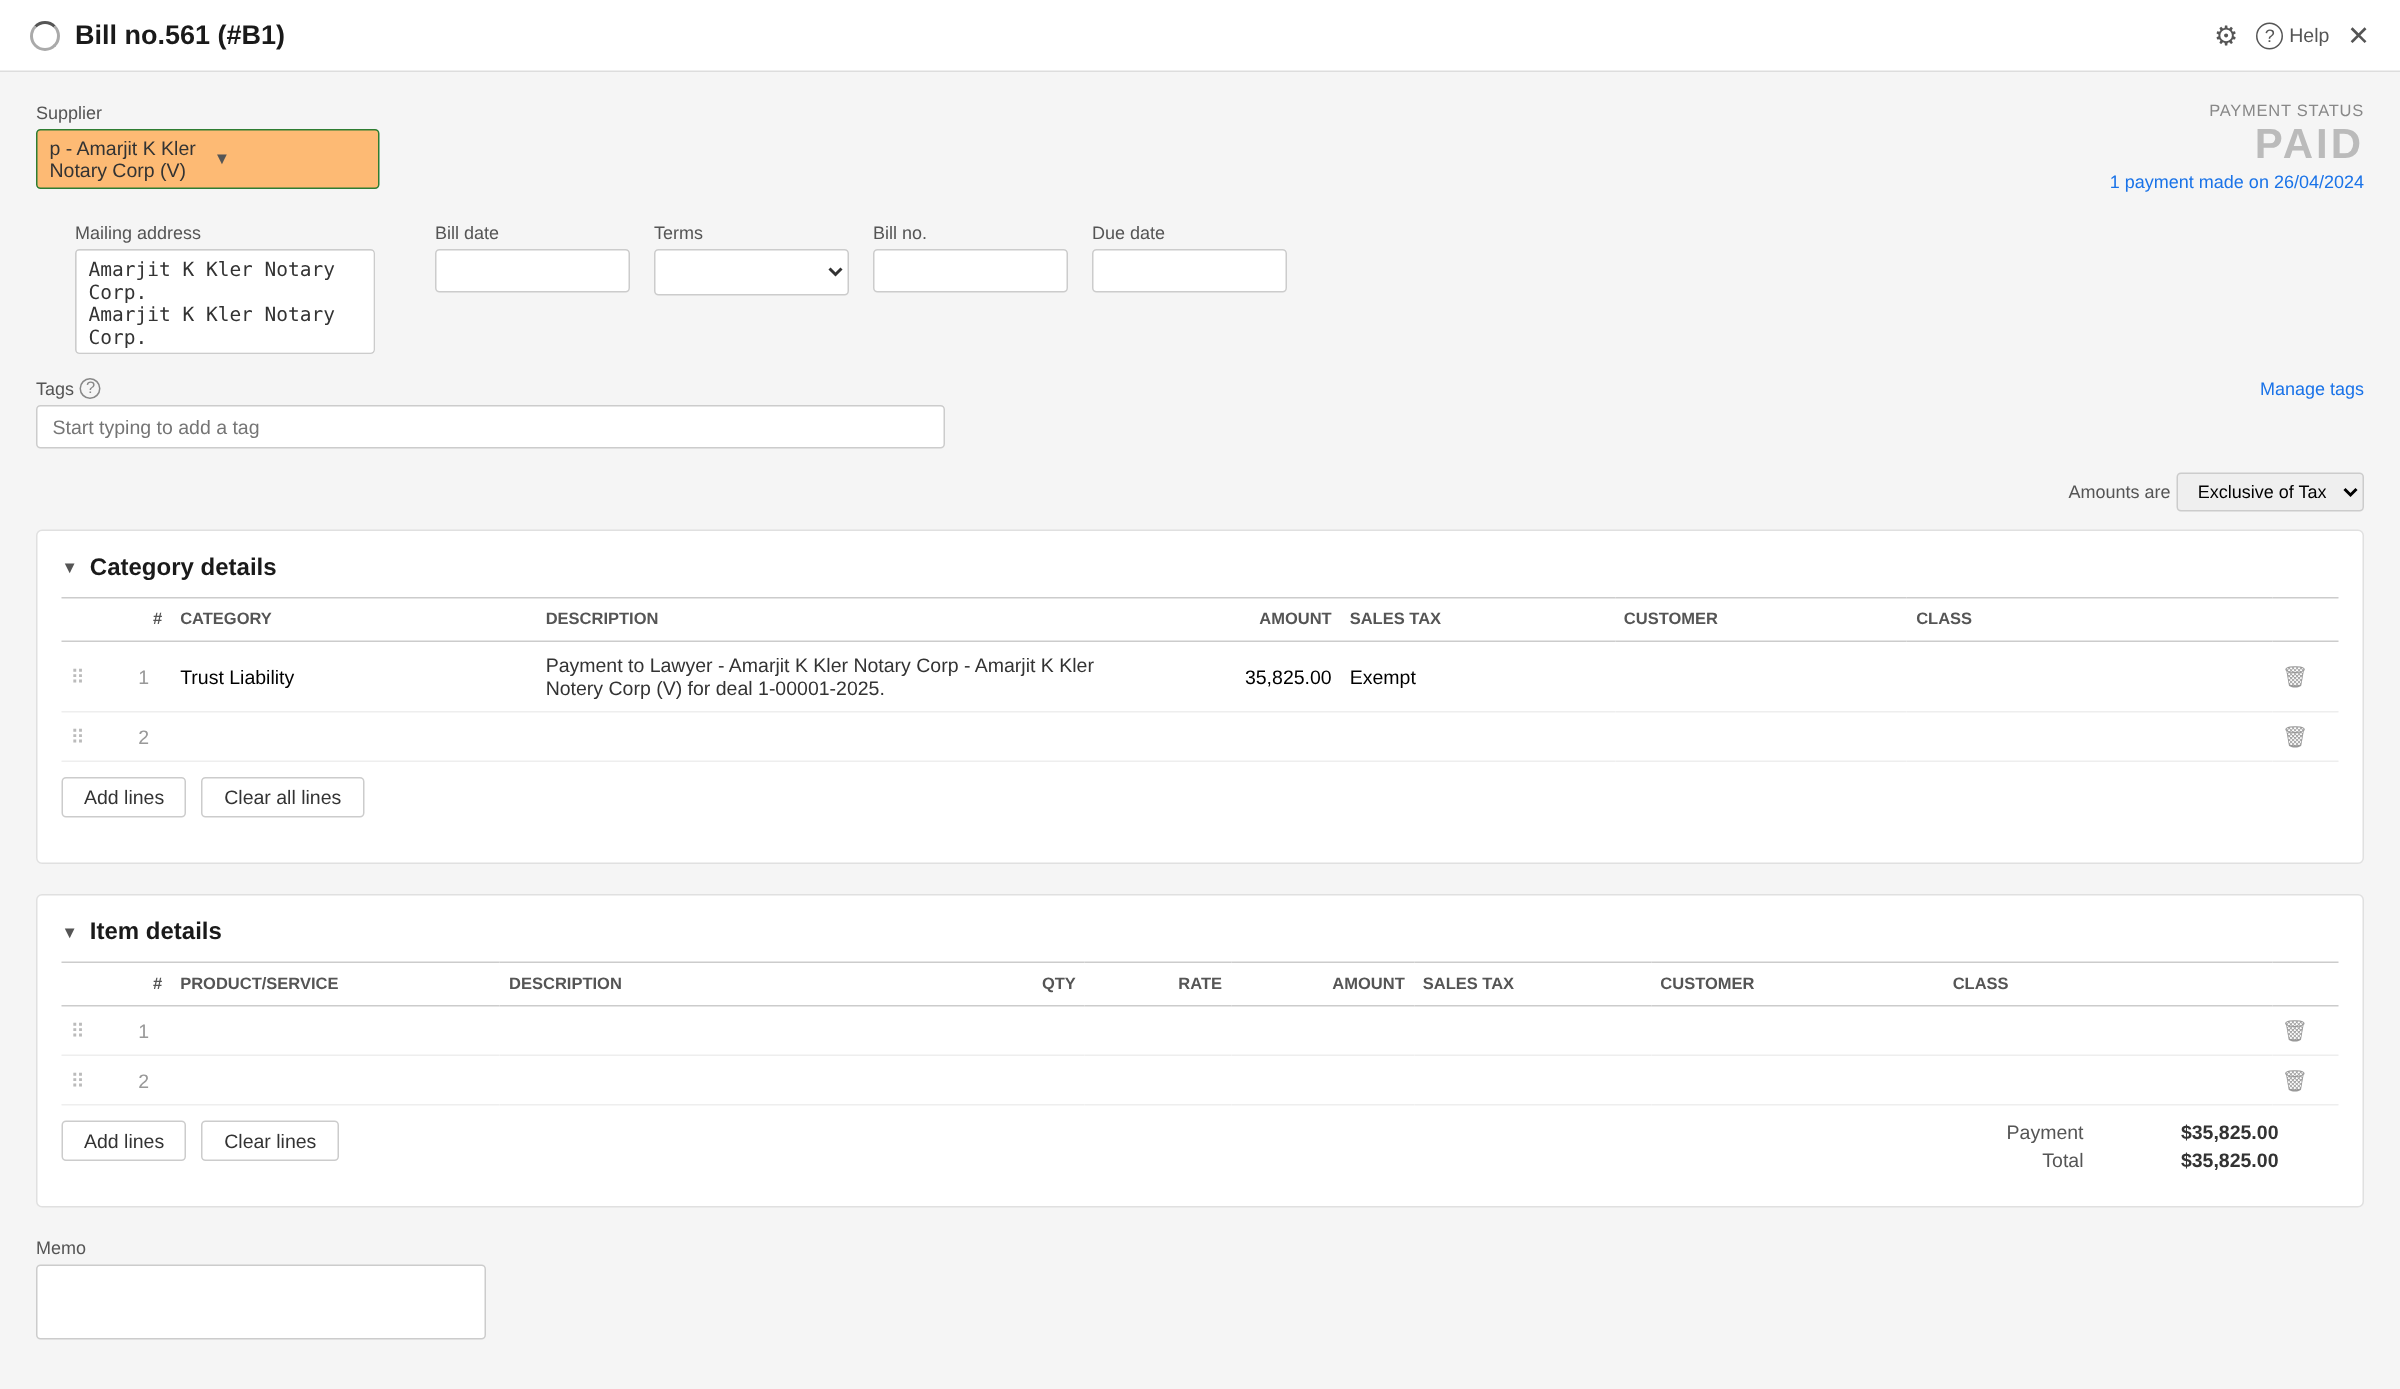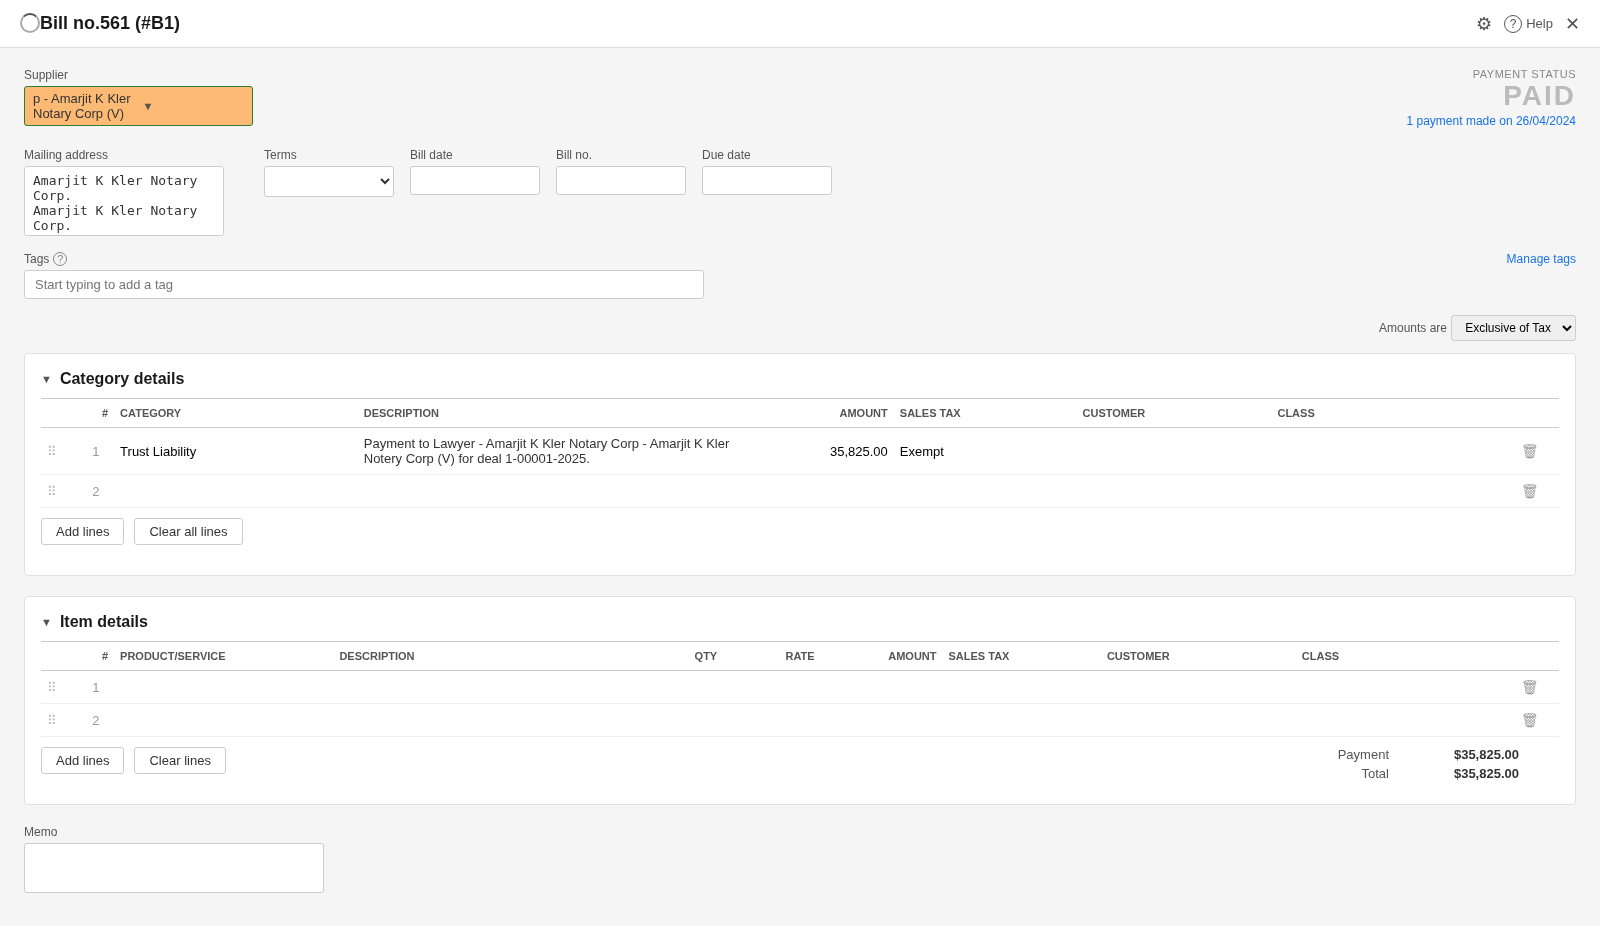--- a/index.html
+++ b/index.html
@@ -3,21 +3,21 @@
   <meta charset="utf-8">
   <style>
     * { box-sizing: border-box; margin: 0; padding: 0; }
     body { font-family: Arial, sans-serif; font-size: 13px; background: #f5f5f5; color: #333; }
 
     .top-bar {
       display: flex; align-items: center; justify-content: space-between;
       background: #fff; padding: 12px 20px; border-bottom: 1px solid #ddd;
       height: 48px;
     }
-    .top-bar-left { display: flex; align-items: flex-start; gap: 0; }
+    .top-bar-left { display: flex; align-items: flex-end; gap: 10px; }
     .top-bar-title { font-size: 18px; font-weight: bold; color: #1a1a1a; }
     .top-bar-right { display: flex; align-items: center; gap: 12px; }
     .top-bar-icon { font-size: 18px; color: #555; cursor: pointer; }
     .top-bar-help { display: flex; align-items: center; gap: 4px; color: #555; cursor: pointer; }
     .top-bar-close { font-size: 18px; color: #555; cursor: pointer; }
 
     .main-content { padding: 20px 24px; background: #f5f5f5; }
 
     .supplier-row { display: flex; justify-content: space-between; align-items: flex-start; margin-bottom: 20px; }
     .supplier-section label { font-size: 12px; color: #555; display: block; margin-bottom: 4px; }
@@ -39,30 +39,30 @@
     .form-field { display: flex; flex-direction: column; }
     .form-field label { font-size: 12px; color: #555; margin-bottom: 4px; }
     .form-field input, .form-field select {
       border: 1px solid #ccc; border-radius: 3px; padding: 6px 8px;
       font-size: 13px; background: #fff; color: #333;
     }
     .form-field textarea {
       border: 1px solid #ccc; border-radius: 3px; padding: 6px 8px;
       font-size: 13px; background: #fff; color: #333; resize: none;
     }
-    .mailing-address-field { width: 224px; }
+    .mailing-address-field { width: 224px; margin-left: 26px; }
     .mailing-address-field textarea { width: 200px; height: 70px; }
     .terms-field { width: 130px; }
     .terms-field select { width: 130px; }
     .date-field input { width: 130px; }
     .billno-field input { width: 130px; }
 
     .tags-row { margin-bottom: 16px; }
     .tags-input-row { display: flex; align-items: center; justify-content: space-between; }
-    .tags-input { border: 1px solid #ccc; border-radius: 3px; padding: 6px 10px; font-size: 13px; width: 680px; color: #aaa; }
+    .tags-input { border: 1px solid #ccc; border-radius: 3px; padding: 6px 10px; font-size: 13px; width: 606px; color: #aaa; }
 
     .amounts-are-row { display: flex; justify-content: flex-end; align-items: center; gap: 4px; margin-bottom: 12px; font-size: 12px; color: #555; }
     .amounts-are-row select { border: 1px solid #ccc; border-radius: 3px; padding: 4px 8px; font-size: 12px; text-align: right; }
 
     .section-header {
       display: flex; align-items: center; gap: 8px;
       font-size: 16px; font-weight: bold; color: #1a1a1a;
       margin-bottom: 10px;
     }
     .section-header .arrow { font-size: 11px; color: #555; }
@@ -151,32 +151,32 @@
       </div>
     </div>
   </div>
 
   <div class="form-row">
     <div class="form-field mailing-address-field">
       <label>Mailing address</label>
       <textarea style="">Amarjit K Kler Notary Corp.
 Amarjit K Kler Notary Corp.</textarea>
     </div>
+    <div class="form-field date-field">
+      <label>Bill date</label>
+      <input type="text" style="">
+    </div>
     <div class="form-field terms-field">
       <label>Terms</label>
       <select>
         <option value=""></option>
         <option>Net 30</option>
         <option>Net 60</option>
         <option>Due on receipt</option>
       </select>
-    </div>
-    <div class="form-field date-field">
-      <label>Bill date</label>
-      <input type="text" style="">
     </div>
     <div class="form-field billno-field">
       <label>Bill no.</label>
       <input type="text" style="">
     </div>
     <div class="form-field date-field">
       <label>Due date</label>
       <input type="text" style="">
     </div>
   </div>

